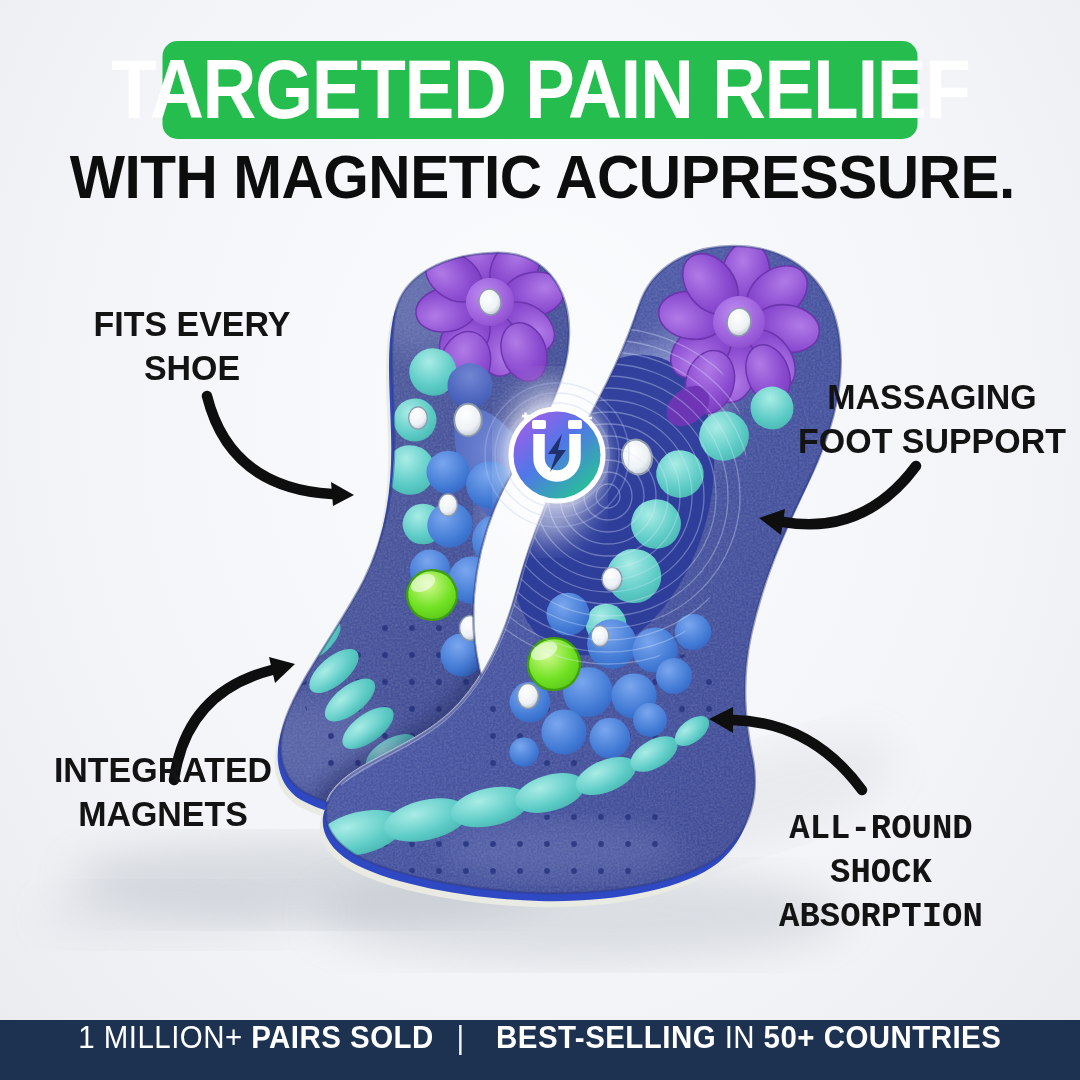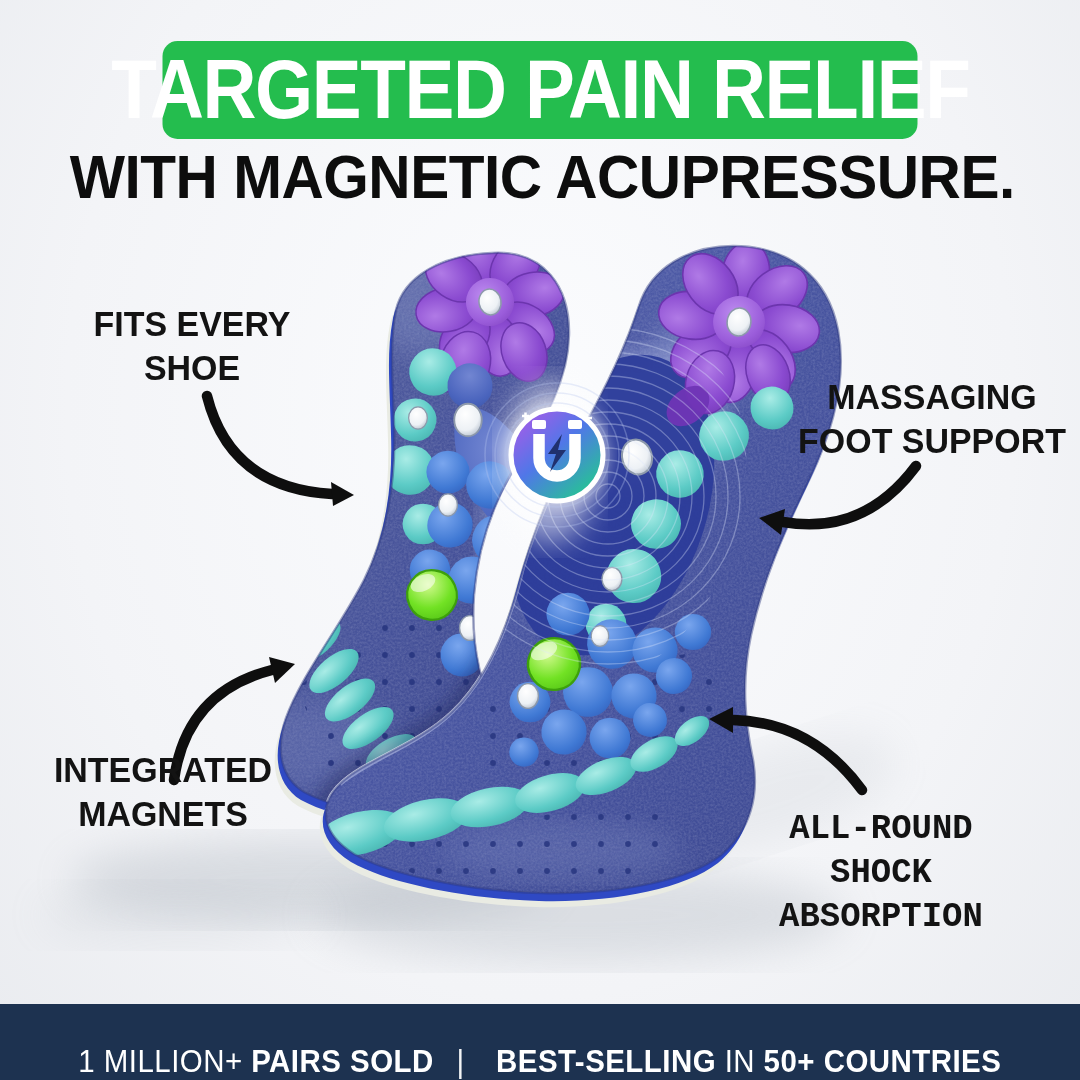--- a/index.html
+++ b/index.html
@@ -14,22 +14,22 @@
     transform:scaleX(.9);letter-spacing:-1.5px;}
   .subtitle{position:absolute;left:16px;top:142px;width:1052px;text-align:center;}
   .subtitle span{display:inline-block;font-size:61px;font-weight:800;color:#0d0d0d;
     transform:scaleX(.96);letter-spacing:-0.5px;white-space:nowrap;}
   .callout{position:absolute;text-align:center;color:#131313;}
   .callout div{font-size:35px;line-height:44px;font-weight:700;transform:scaleX(.97);}
   .co-fits{left:32px;top:302px;width:320px;}
   .co-massaging{left:770px;top:375px;width:324px;}
   .co-magnets{left:13px;top:748px;width:300px;}
   .co-shock{left:731px;top:807px;width:300px;font-family:Liberation Mono, monospace;}
-  .footer{position:absolute;left:0;bottom:0;width:1080px;height:76px;background:#1d3250;
-    display:flex;align-items:flex-end;justify-content:center;color:#fff;white-space:nowrap;}
+  .footer{position:absolute;left:0;bottom:0;width:1080px;height:60px;background:#1d3250;
+    display:flex;align-items:flex-start;justify-content:center;color:#fff;white-space:nowrap;}
   .footer .row{display:flex;align-items:baseline;transform:scaleX(.95);}
   .footer span{font-size:31px;letter-spacing:.5px;}
   .f-light{font-weight:400;}
   .f-bold{font-weight:700;margin-left:9px;}
   .f-sep{font-weight:400;margin:0 24px;opacity:.95;}
   .f-mid{font-weight:400;margin-left:9px;}
 </style>
 </head>
 <body>
 

